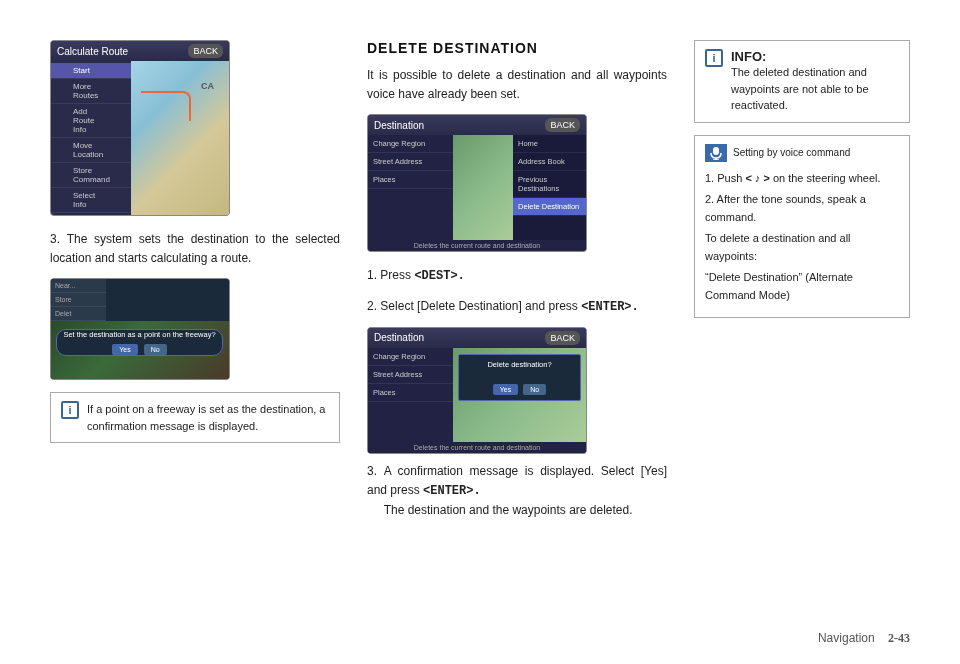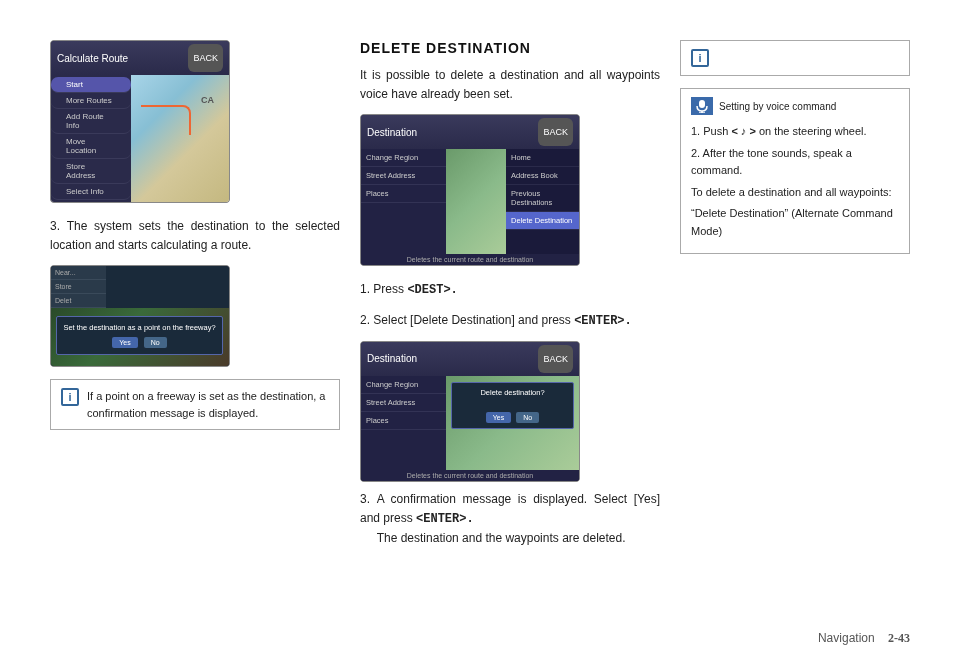--- a/index.html
+++ b/index.html
@@ -9,21 +9,21 @@
       font-size: 13px;
       color: #222;
       width: 960px;
       min-height: 664px;
       position: relative;
     }
 
     .page-container {
       display: flex;
       padding: 40px 50px 40px 50px;
-      gap: 0;
+      gap: 7px;
     }
 
     
     .left-col {
       width: 310px;
       flex-shrink: 0;
       padding-right: 20px;
     }
 
     
@@ -54,21 +54,21 @@
       padding: 3px 6px;
       display: flex;
       justify-content: space-between;
       align-items: center;
     }
 
     .screen-header .back-btn {
       background: #555;
       color: #fff;
       font-size: 9px;
-      padding: 9px 5px;
+      padding: 2px 5px;
       border-radius: 6px;
     }
 
     .screen-body {
       background: #f0f0f0;
       min-height: 100px;
       position: relative;
     }
 
     
@@ -83,23 +83,22 @@
 
     .calc-route-menu {
       background: #2a2a4a;
       width: 80px;
       padding: 2px 0;
     }
 
     .calc-route-menu .menu-item {
       color: #ccc;
       font-size: 8px;
-      padding: 3px 15px;
+      padding: 3px 22px;
       border-bottom: 1px solid #3a3a5a;
-      border-radius: 7px;
     }
 
     .calc-route-menu .menu-item.active {
       background: #5555aa;
       color: #fff;
     }
 
     .calc-route-map {
       flex: 1;
       background: linear-gradient(135deg, #a8d4e8 0%, #87bfd4 30%, #d4c89a 60%, #c4b880 100%);
@@ -393,21 +392,21 @@
       <div class="screen-header">
         <span>Calculate Route</span>
         <span class="back-btn">BACK</span>
       </div>
       <div class="screen-body" style="display:flex; min-height:90px;">
         <div class="calc-route-menu">
           <div class="menu-item active">Start</div>
           <div class="menu-item">More Routes</div>
           <div class="menu-item">Add Route Info</div>
           <div class="menu-item">Move Location</div>
-          <div class="menu-item">Store Address</div>
+          <div class="menu-item">Store Command</div>
           <div class="menu-item">Select Info</div>
         </div>
         <div class="calc-route-map">
           <span class="map-label-ca">CA</span>
           <div class="map-route-line"></div>
         </div>
       </div>
     </div>
 
     <div class="step-text">
@@ -417,21 +416,21 @@
     <div class="screen-mockup freeway-screen">
       <div class="screen-body" style="background:#1a2a3a; min-height:100px; display:flex; position:relative;">
 
         <div style="width:55px; background:#2a3a4a; flex-shrink:0; z-index:1;">
           <div style="color:#aaa;font-size:7px;padding:3px 4px;border-bottom:1px solid #3a4a5a;">Near...</div>
           <div style="color:#aaa;font-size:7px;padding:3px 4px;border-bottom:1px solid #3a4a5a;">Store</div>
           <div style="color:#aaa;font-size:7px;padding:3px 4px;border-bottom:1px solid #3a4a5a;">Delet</div>
         </div>
 
         <div style="flex:1; background:linear-gradient(135deg,#2a4a2a 0%,#3a6a3a 40%,#4a3a2a 100%); position:relative;">
-          <div style="position:absolute;top:8px;left:5px;right:6px;background:#1a2a3a;border:1px solid #5566aa;padding:6px 6px;border-radius:2px;">
+          <div style="position:absolute;top:8px;left:5px;right:6px;background:#1a2a3a;border:1px solid #5566aa;padding:0 6px;border-radius:10px;">
             <div style="color:#fff;font-size:7.5px;margin-bottom:5px;text-align:center;">Set the destination as a point on the freeway?</div>
             <div style="display:flex;justify-content:center;gap:6px;">
               <span style="background:#4466aa;color:#fff;font-size:7px;padding:2px 7px;border-radius:2px;">Yes</span>
               <span style="background:#446688;color:#fff;font-size:7px;padding:2px 7px;border-radius:2px;">No</span>
             </div>
           </div>
         </div>
       </div>
     </div>
 
@@ -516,20 +515,24 @@
     </div>
 
   </div>
 
   <div class="right-col">
 
     <div class="info-box">
       <div class="info-icon">
         <span>i</span>
       </div>
+      <div>
+        <strong>INFO:</strong><br>
+        <span class="info-text">The deleted destination and waypoints are not able to be reactivated.</span>
+      </div>
     </div>
 
     <div class="voice-box">
       <div class="voice-header">
         <div class="voice-icon">
           <svg width="14" height="14" viewBox="0 0 14 14">
             <rect x="4" y="1" width="6" height="8" rx="3" fill="white"></rect>
             <path d="M2 7 Q2 12 7 12 Q12 12 12 7" stroke="white" stroke-width="1.5" fill="none"></path>
             <line x1="7" y1="12" x2="7" y2="14" stroke="white" stroke-width="1.5"></line>
             <line x1="4" y1="14" x2="10" y2="14" stroke="white" stroke-width="1.5"></line>

